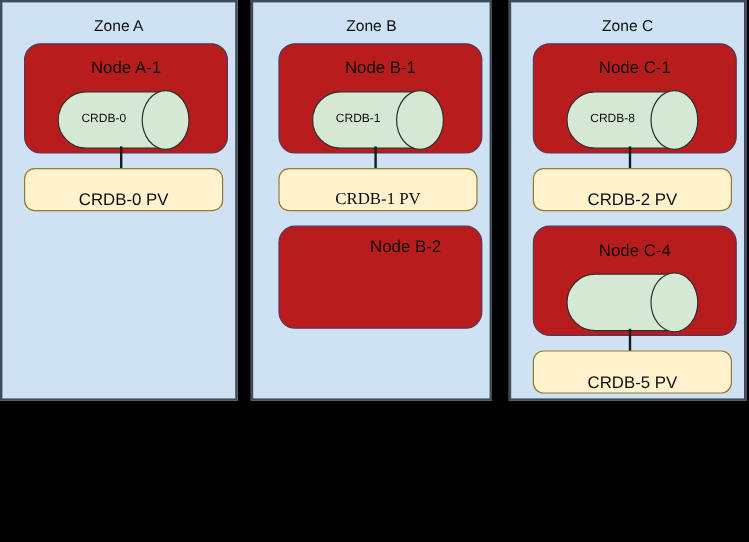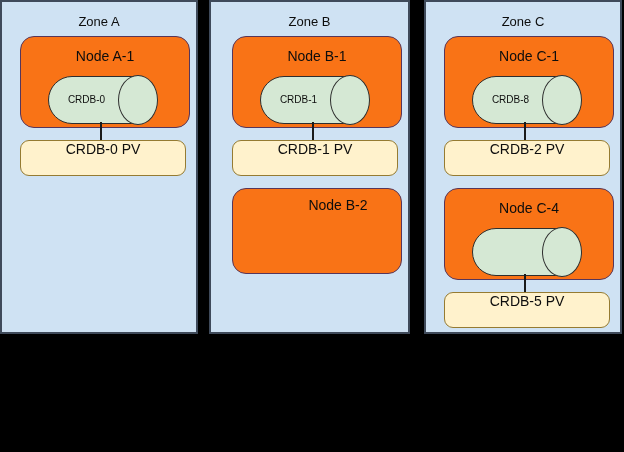--- a/index.html
+++ b/index.html
@@ -38,21 +38,21 @@
     text-align: center;
     font-size: 13px;
     color: #0d0d0d;
     line-height: 16px;
     white-space: nowrap;
   }
 
   
   .node {
     position: absolute;
-    background: #f97316;
+    background: #b91c1c;
     border: 1px solid #56365b;
     border-radius: 14px;
     box-sizing: border-box;
   }
   .node-title {
     position: absolute;
     left: 0;
     right: 0;
     text-align: center;
     font-size: 14px;
@@ -104,21 +104,21 @@
   }
 
   
   .pv {
     position: absolute;
     background: #fff2cc;
     border: 1px solid #957b32;
     border-radius: 9px;
     box-sizing: border-box;
     display: flex;
-    align-items: flex-start;
+    align-items: flex-end;
     justify-content: center;
   }
   .pv-label {
     font-size: 14px;
     color: #0d0d0d;
     line-height: 17px;
     white-space: nowrap;
   }
 
   
@@ -159,21 +159,21 @@
       <div class="node-title" style="top:11px;">Node B-1</div>
       <div class="cyl" style="left:27px; top:39px; width:109px; height:48px;">
         <div class="cyl-body"></div>
         <div class="cyl-cap"></div>
         <div class="cyl-label">CRDB-1</div>
       </div>
     </div>
 
     <div class="connector" style="left:101px; top:120px; height:21px;"></div>
 
-    <div class="pv" style="left:21px; top:138px; width:166px; height:36px;">
+    <div class="pv" style="left:21px; top:138px; width:166px; height:36px;font-family:Liberation Serif, serif;">
       <span class="pv-label">CRDB-1 PV</span>
     </div>
 
     <div class="node" style="left:21px; top:186px; width:170px; height:86px;">
       <div class="node-title" style="top:8px;margin-left:42px;">Node B-2</div>
     </div>
   </div>
 
   <div class="zone" style="left:424px; top:0px; width:198px; height:334px;">
     <div class="zone-title" style="top:12px;">Zone C</div>

